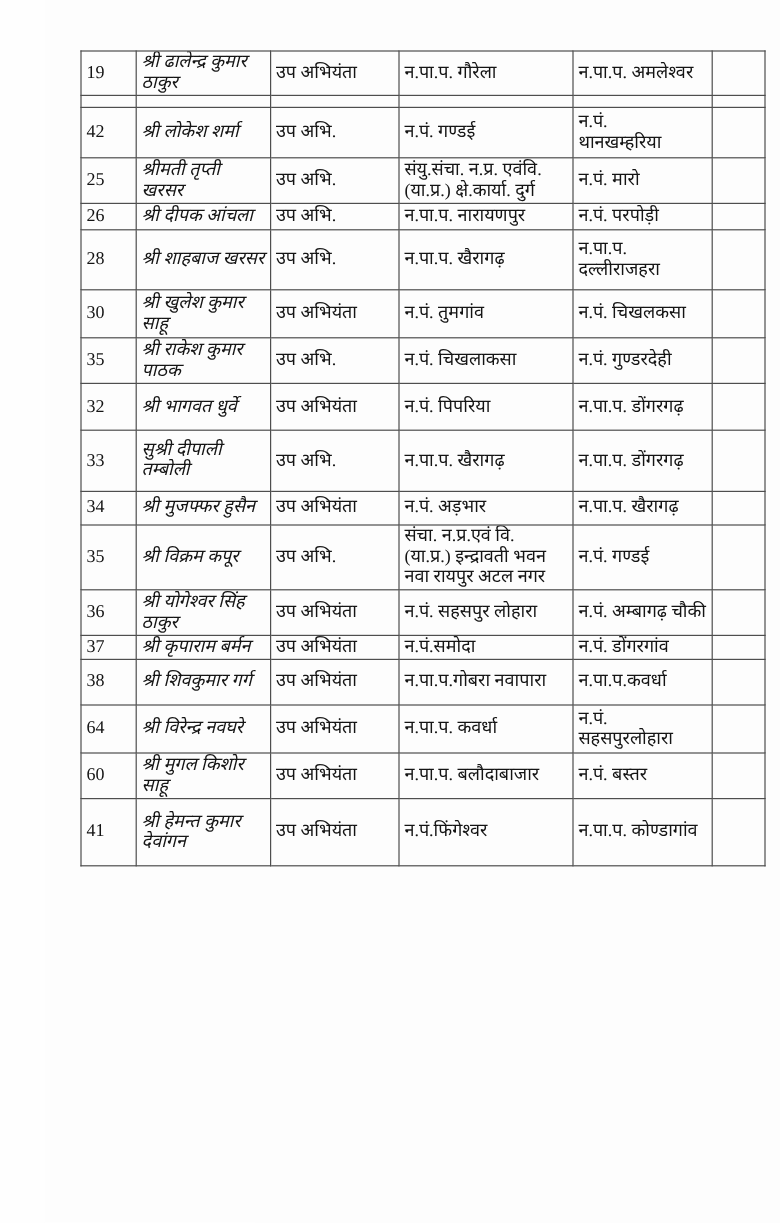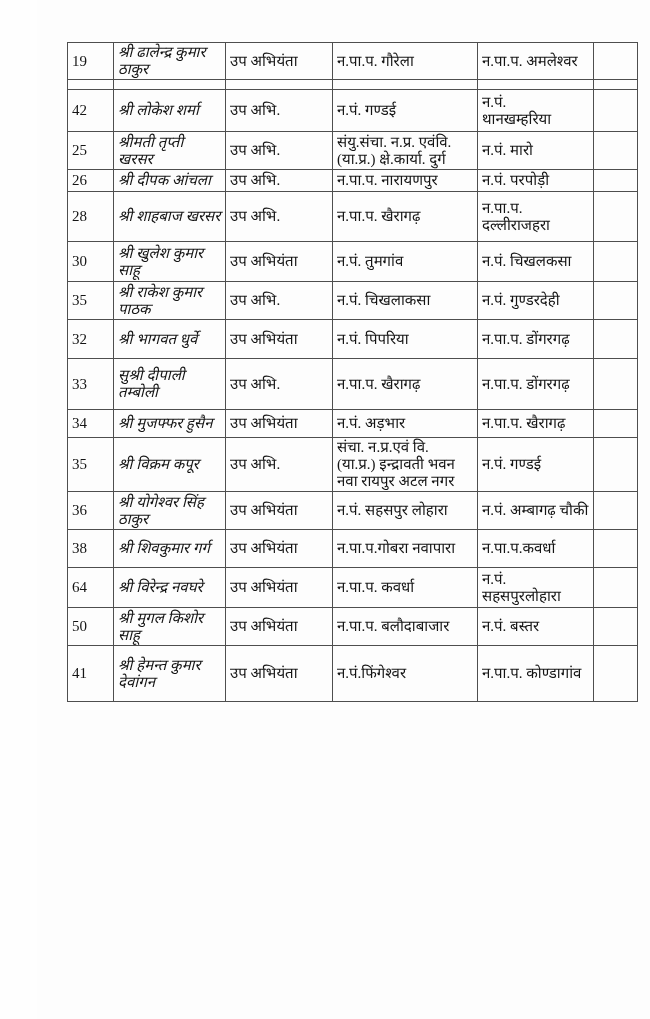--- a/index.html
+++ b/index.html
@@ -153,39 +153,47 @@
       </tr>
       <tr style="height:38px">
         <td class="c-sn">36</td>
         <td class="c-name">श्री योगेश्वर सिंह
 ठाकुर</td>
         <td>उप अभियंता</td>
         <td>न.पं. सहसपुर लोहारा</td>
         <td>न.पं. अम्बागढ़ चौकी</td>
         <td></td>
       </tr>
+      <tr style="height:20px">
+        <td class="c-sn">37</td>
+        <td class="c-name">श्री कृपाराम बर्मन</td>
+        <td>उप अभियंता</td>
+        <td>न.पं.समोदा</td>
+        <td>न.पं. डोंगरगांव</td>
+        <td></td>
+      </tr>
       <tr style="height:38px">
         <td class="c-sn">38</td>
         <td class="c-name">श्री शिवकुमार गर्ग</td>
         <td>उप अभियंता</td>
         <td>न.पा.प.गोबरा नवापारा</td>
         <td>न.पा.प.कवर्धा</td>
         <td></td>
       </tr>
       <tr style="height:40px">
         <td class="c-sn">64</td>
         <td class="c-name">श्री विरेन्द्र नवघरे</td>
         <td>उप अभियंता</td>
         <td>न.पा.प. कवर्धा</td>
         <td>न.पं.
 सहसपुरलोहारा</td>
         <td></td>
       </tr>
       <tr style="height:38px">
-        <td class="c-sn">50</td>
+        <td class="c-sn">60</td>
         <td class="c-name">श्री मुगल किशोर
 साहू</td>
         <td>उप अभियंता</td>
         <td>न.पा.प. बलौदाबाजार</td>
         <td>न.पं. बस्तर</td>
         <td></td>
       </tr>
       <tr style="height:56px">
         <td class="c-sn">41</td>
         <td class="c-name">श्री हेमन्त कुमार

